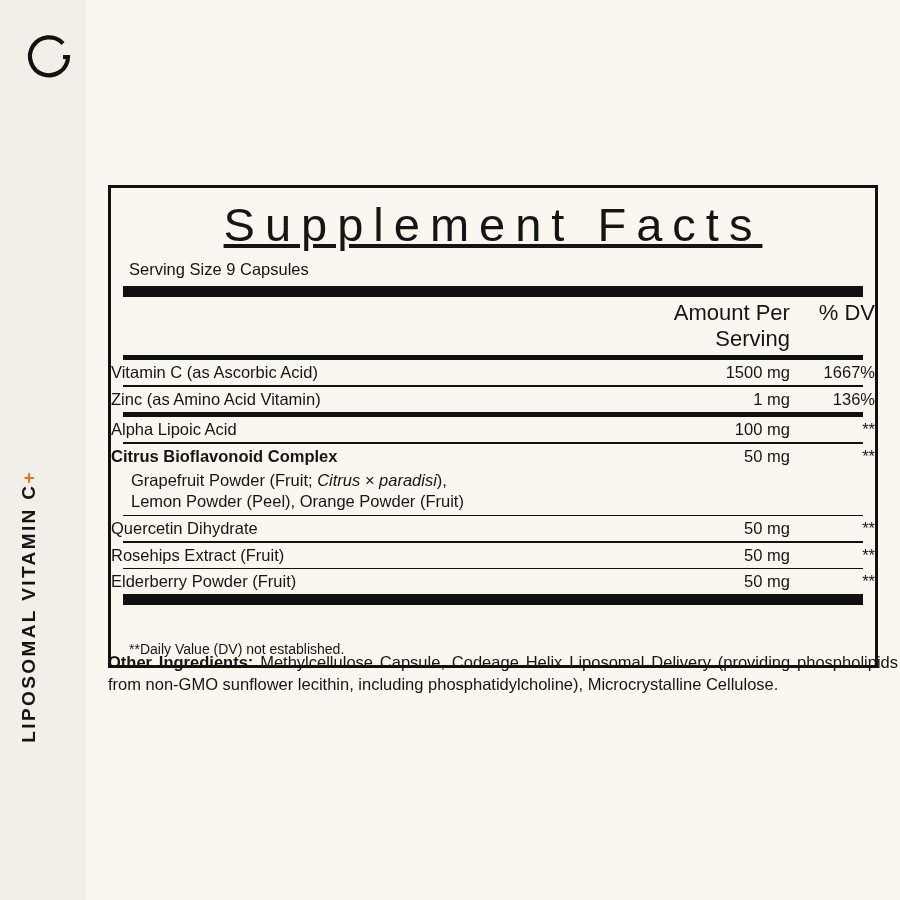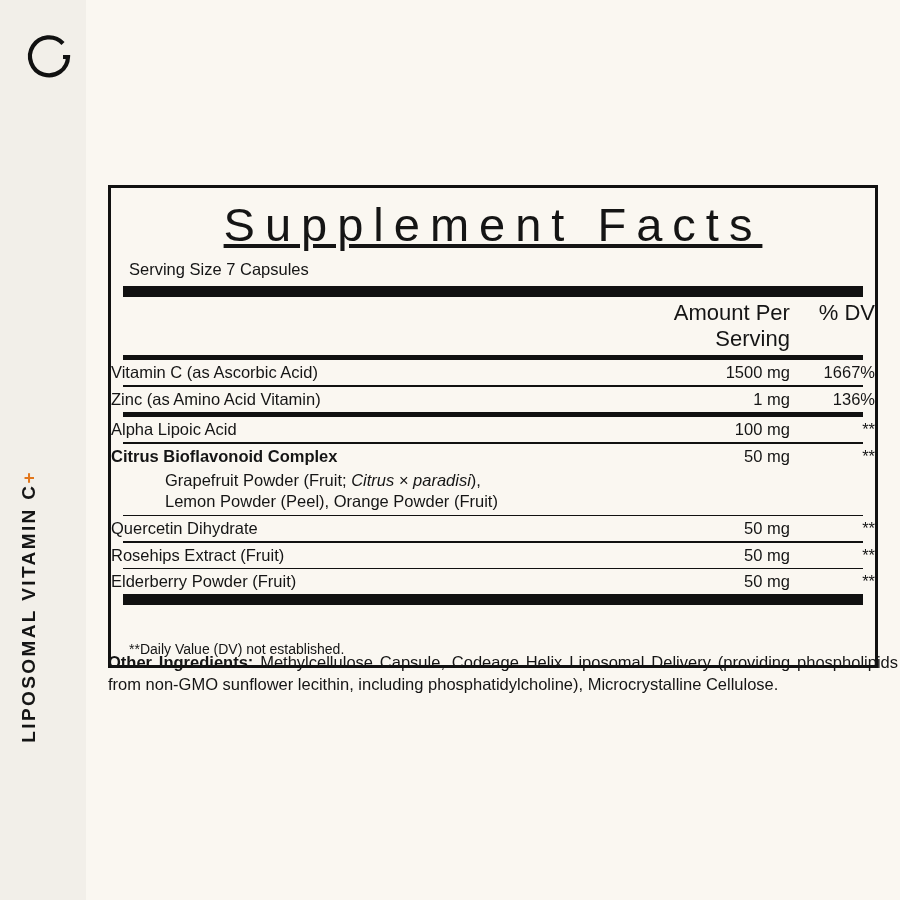--- a/index.html
+++ b/index.html
@@ -118,21 +118,21 @@
 
   .hdr-row td {
     padding: 4px 0 5px 0;
     font-size: 22px;
   }
   .hdr-amt { text-align: right; }
   .hdr-dv  { text-align: right; padding-right: 18px; }
 
   .bold { font-weight: bold; }
   .sub-line {
-    padding-left: 54px;
+    padding-left: 20px;
     font-size: 16.5px;
     line-height: 1.3;
     padding-top: 1px;
     padding-bottom: 2px;
   }
   .ital { font-style: italic; }
 
   .footnote {
     padding: 6px 18px 2px 18px;
     font-size: 14px;
@@ -166,21 +166,21 @@
   </div>
 </div>
 
 <div class="panel">
 
   <div class="sf-box">
 
     <div class="sf-title">Supplement Facts</div>
 
     <div class="sf-serving">
-      <div>Serving Size 7 Capsules</div>
+      <div>Serving Size 9 Capsules</div>
     </div>
 
     <div class="rule-thick"></div>
 
     <table class="sf-table">
       <tbody>
           <tr class="hdr-row">
         <td class="c-name"></td>
         <td class="c-amt hdr-amt">Amount Per Serving</td>
         <td class="c-dv hdr-dv">% DV</td>

